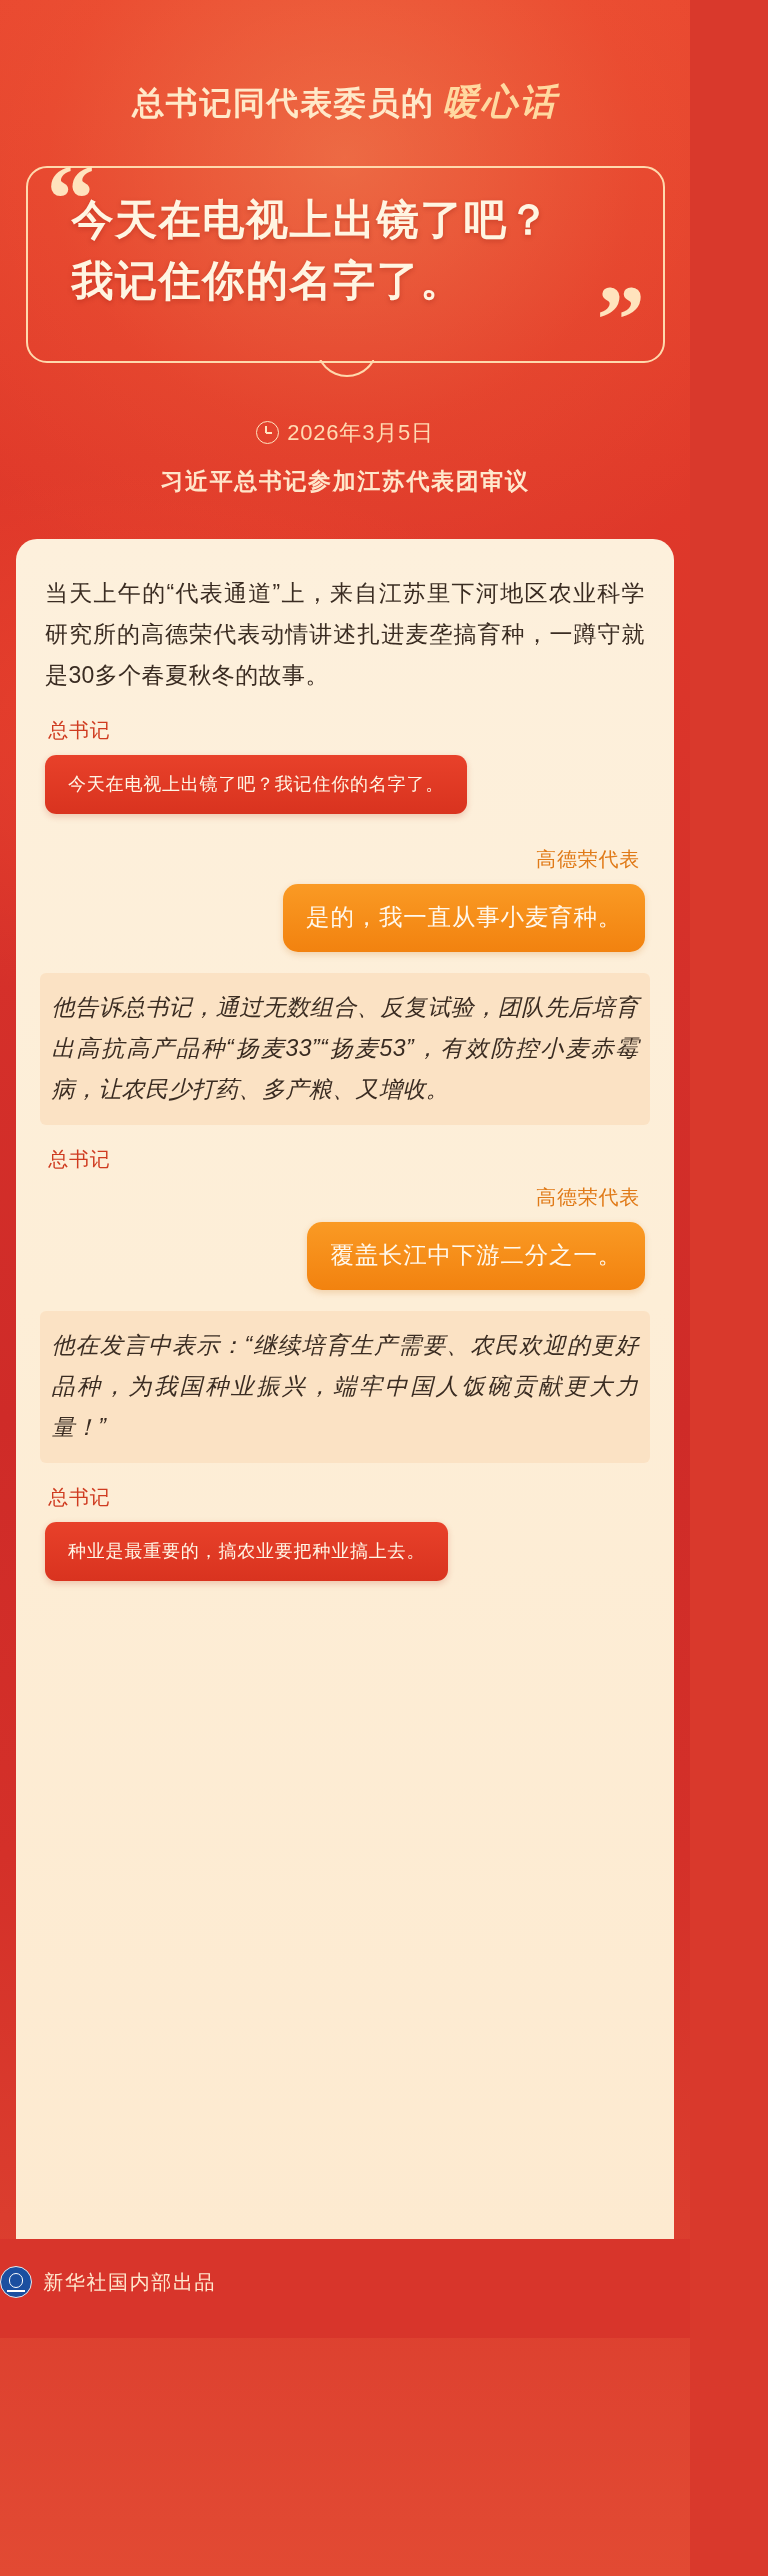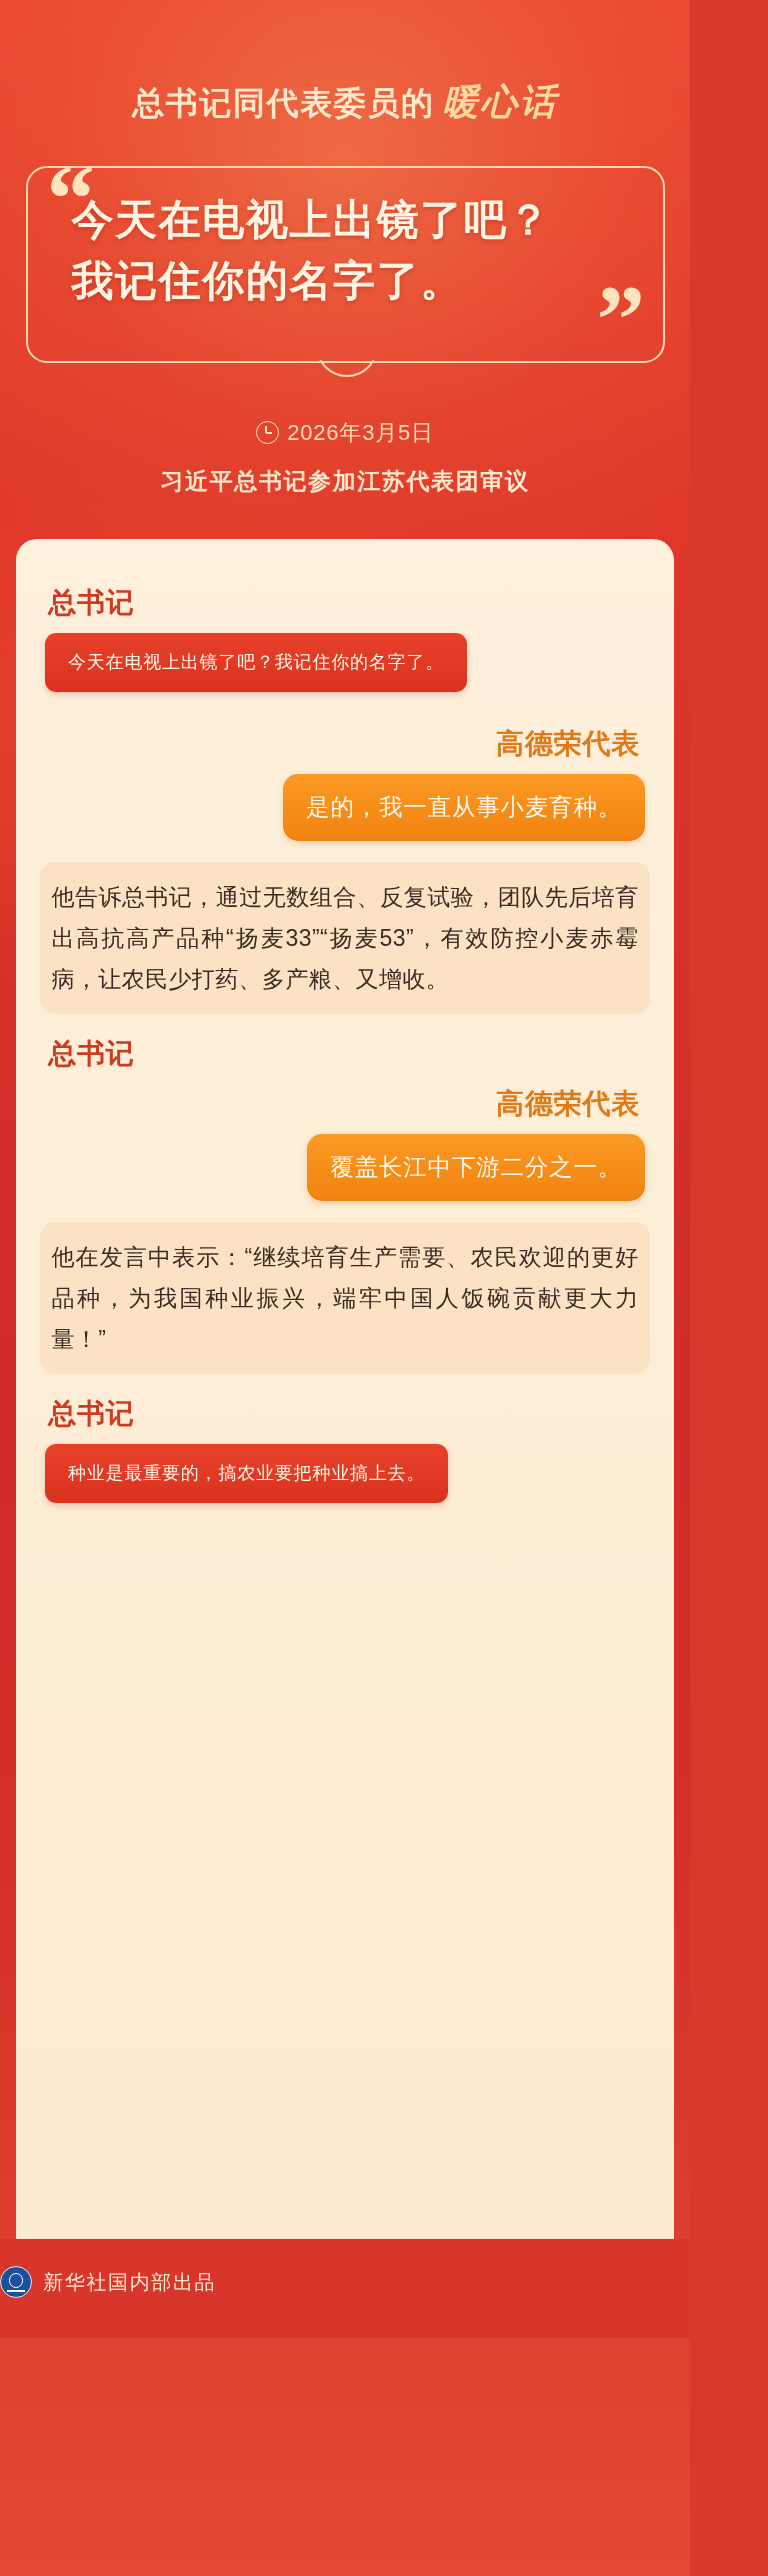--- a/index.html
+++ b/index.html
@@ -159,27 +159,27 @@
   .para{
     font-size:23px;
     line-height:1.78;
     color:#3a2c22;
     letter-spacing:0.4px;
     margin:0 0 21px 0;
     text-align:justify;
   }
   .para.alt{
     background:#fbe2c4;
-    border-radius:15px;
+    border-radius:6px;
     padding:14.6px 11.3px;
-    margin-left:-4.9px;margin-right:-4.9px;
+    margin-left:-4.9px;margin-right:-4.9px;font-style:italic;
   }
   .speaker{
-    font-size:28px;
-    font-weight:bold;
+    font-size:20px;
+    font-weight:normal;
     color:#cf3b20;
     margin:11.3px 0 11.3px 3.2px;
     letter-spacing:0.8px;
   }
   .speaker.right{
     color:#e07a18;
     text-align:right;
     margin-right:4.9px;
   }
   .bubble-left{
@@ -276,20 +276,21 @@
   <div class="meta">
     <div class="meta-date">
       <span class="clock-icon"></span>
       <span>2026年3月5日</span>
     </div>
     <div class="meta-sub">习近平总书记参加江苏代表团审议</div>
   </div>
 
   <div class="card">
 
+    <p class="para">当天上午的“代表通道”上，来自江苏里下河地区农业科学研究所的高德荣代表动情讲述扎进麦垄搞育种，一蹲守就是30多个春夏秋冬的故事。</p>
 
     <div class="speaker">总书记</div>
     <div class="bubble-left">今天在电视上出镜了吧？我记住你的名字了。</div>
 
     <div class="speaker right">高德荣代表</div>
     <div class="row-right">
       <div class="bubble-right">是的，我一直从事小麦育种。</div>
     </div>
 
     <p class="para alt">他告诉总书记，通过无数组合、反复试验，团队先后培育出高抗高产品种“扬麦33”“扬麦53”，有效防控小麦赤霉病，让农民少打药、多产粮、又增收。</p>

